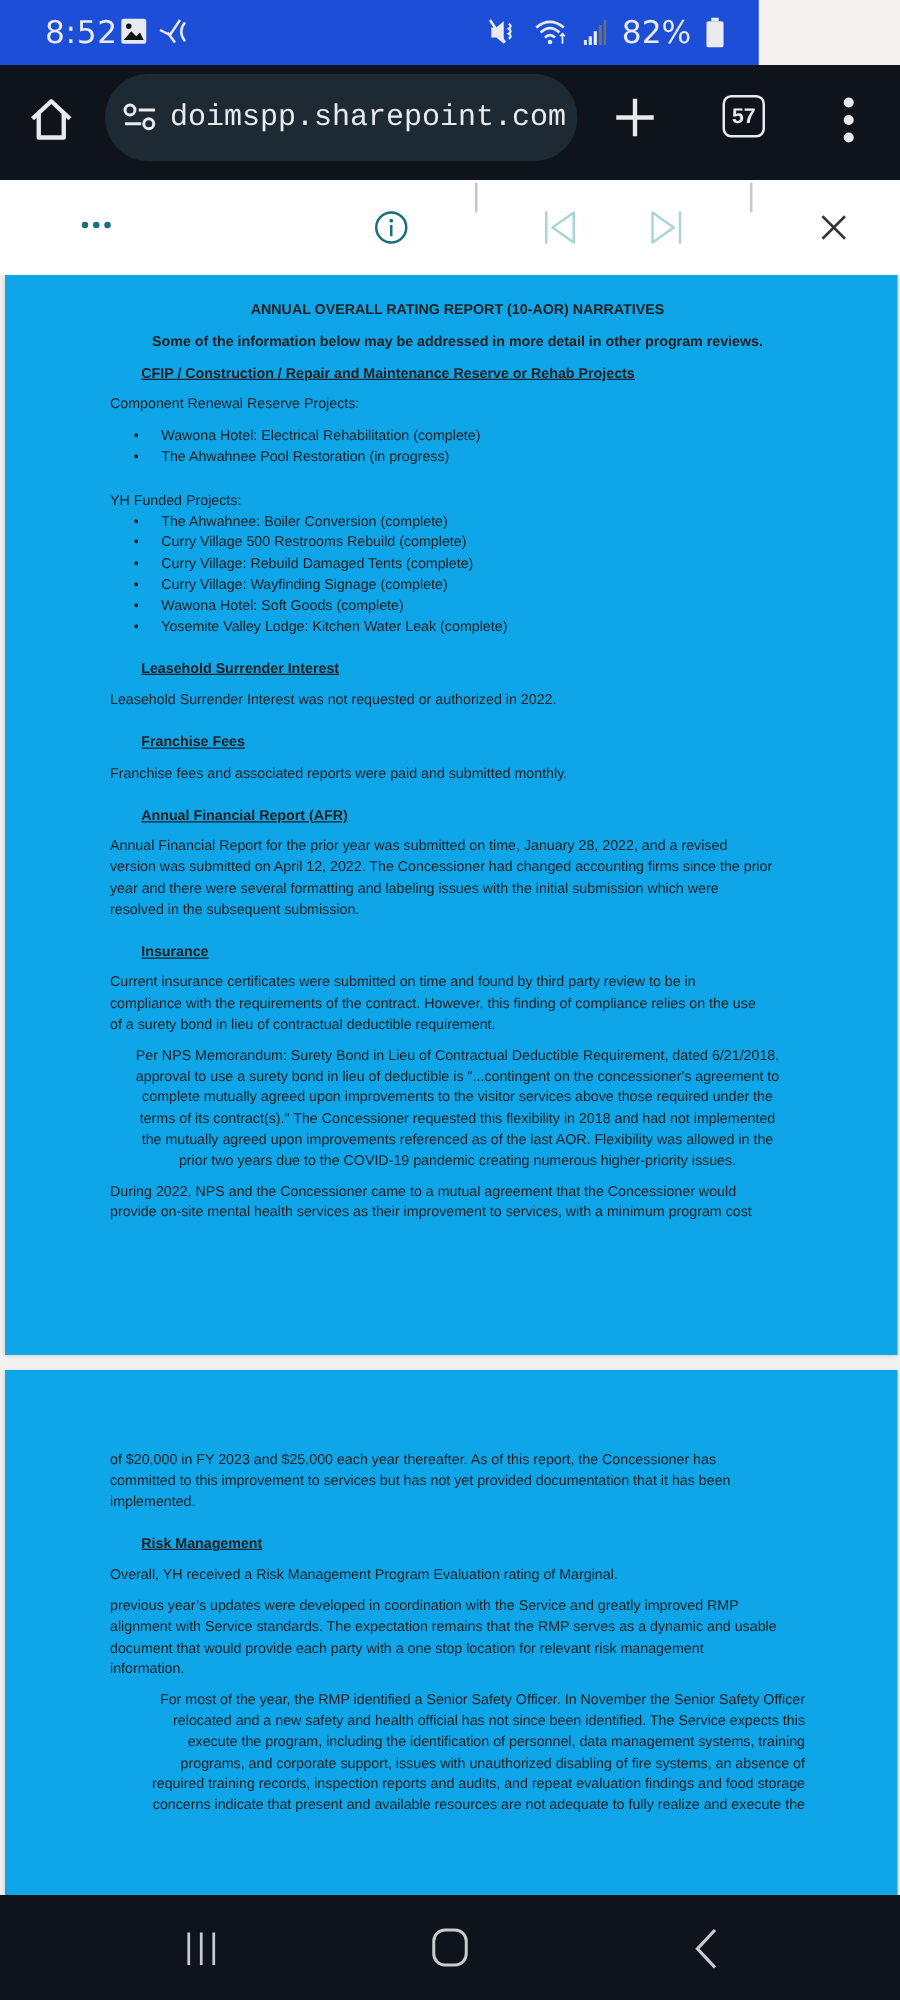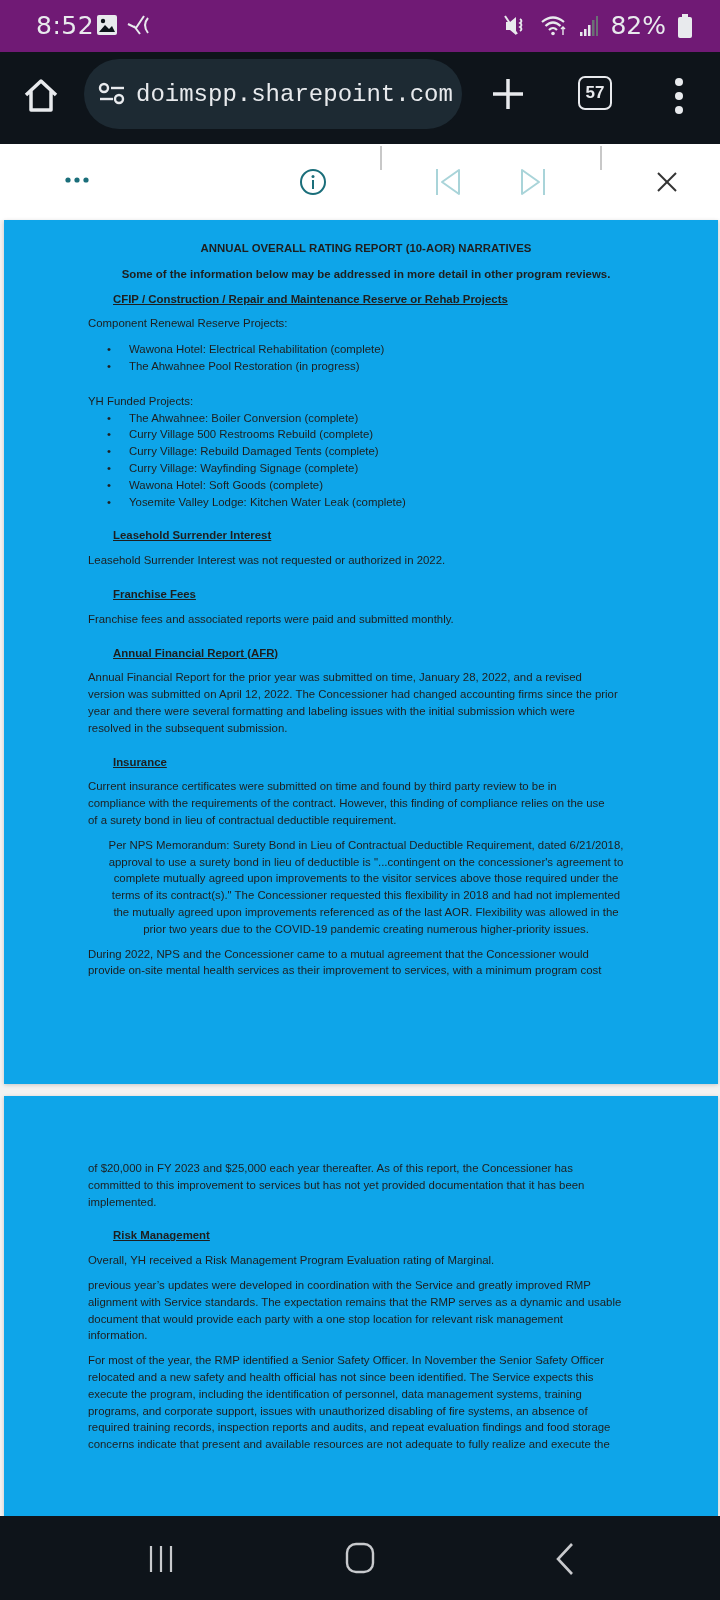--- a/index.html
+++ b/index.html
@@ -1,17 +1,17 @@
 <!DOCTYPE html>
 <html><head>
 <meta charset="utf-8">
 <style>
   html, body { margin:0; padding:0; }
   body { width:720px; height:1600px; overflow:hidden; background:#f3f2f1; font-family:"Liberation Sans", sans-serif; position:relative; }
-  .statusbar { position:absolute; left:0; top:0; width:720px; height:52px; background:#701a75; color:#e8eaed; }
+  .statusbar { position:absolute; left:0; top:0; width:607px; height:52px; background:#1d4ed8; color:#e8eaed; }
   .sb-time { position:absolute; left:36px; top:11px; font-size:25px; font-family:"DejaVu Sans", sans-serif; letter-spacing:0.5px; }
   .sb-left-icons { position:absolute; left:96px; top:14px; display:flex; gap:8px; align-items:center; }
   .sb-right { position:absolute; right:28px; top:11px; display:flex; align-items:center; gap:12px; font-size:25px; font-family:"DejaVu Sans", sans-serif; }
   .browserbar { position:absolute; left:0; top:52px; width:720px; height:92px; background:#0e141a; }
   .home-btn { position:absolute; left:22px; top:24px; width:38px; height:38px; }
   .urlbar { position:absolute; left:84px; top:7px; width:378px; height:70px; border-radius:35px; background:#1d2a33; display:flex; align-items:center; }
   .url-tune { margin-left:14px; width:28px; height:24px; }
   .url-text { margin-left:10px; color:#e8eaed; font-size:24px; font-family:Liberation Mono, monospace; white-space:nowrap; }
   .new-tab { position:absolute; left:488px; top:22px; width:40px; height:40px; }
   .tabs-count { position:absolute; left:578px; top:24px; width:30px; height:30px; border:2.5px solid #e8eaed; border-radius:7px; color:#e8eaed; font-size:17px; font-weight:bold; text-align:center; line-height:30px; }
@@ -190,21 +190,21 @@
       <div>implemented.</div>
     </div>
     <div class="heading" style="margin-top:17px;">Risk Management</div>
     <div style="margin-top:8px;">Overall, YH received a Risk Management Program Evaluation rating of Marginal.</div>
     <div style="margin-top:8px;">
       <div>previous year’s updates were developed in coordination with the Service and greatly improved RMP</div>
       <div>alignment with Service standards. The expectation remains that the RMP serves as a dynamic and usable</div>
       <div>document that would provide each party with a one stop location for relevant risk management</div>
       <div>information.</div>
     </div>
-    <div style="margin-top:8px;">
+    <div style="margin-top:8px;text-align:right;">
       <div>For most of the year, the RMP identified a Senior Safety Officer. In November the Senior Safety Officer</div>
       <div>relocated and a new safety and health official has not since been identified. The Service expects this</div>
       <div>execute the program, including the identification of personnel, data management systems, training</div>
       <div>programs, and corporate support, issues with unauthorized disabling of fire systems, an absence of</div>
       <div>required training records, inspection reports and audits, and repeat evaluation findings and food storage</div>
       <div>concerns indicate that present and available resources are not adequate to fully realize and execute the</div>
     </div>
   </div>
 </div>
 

